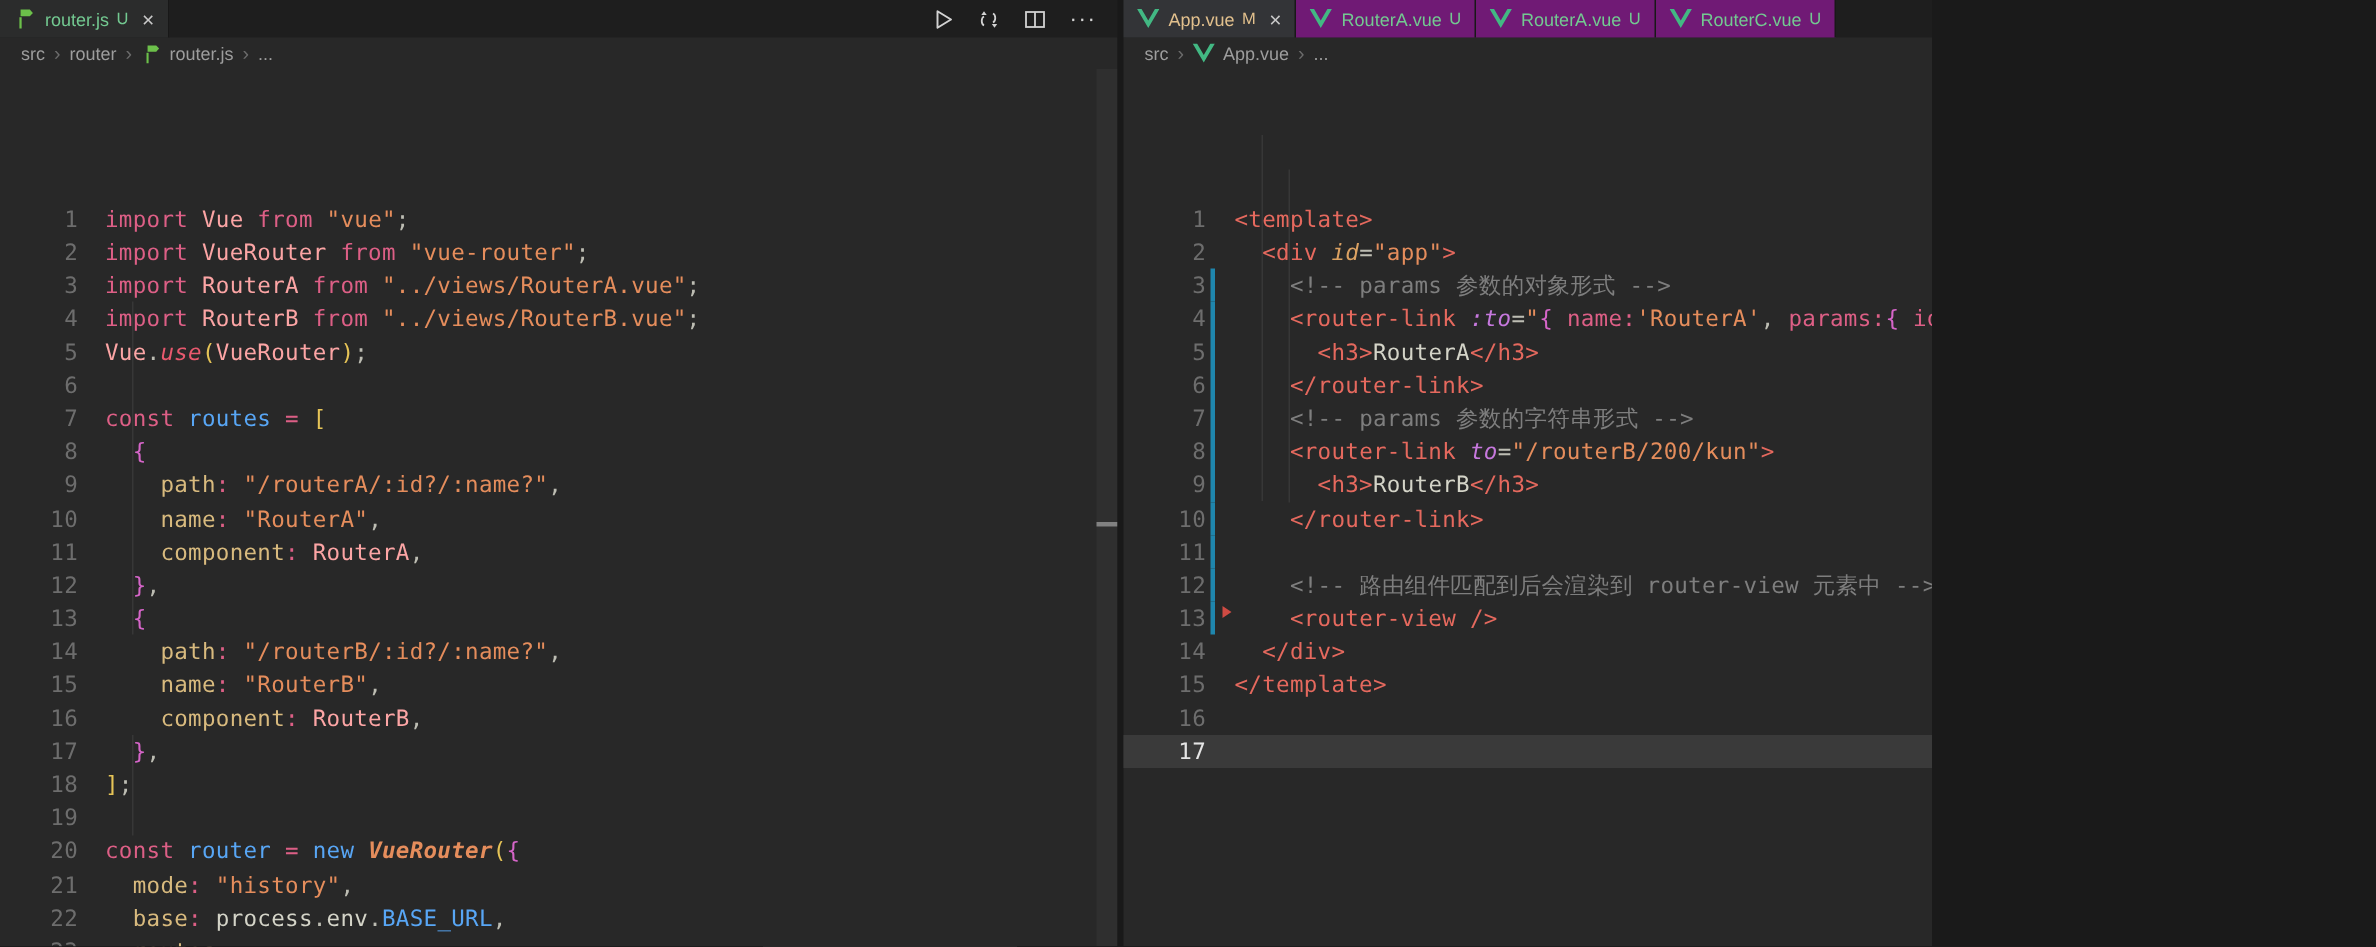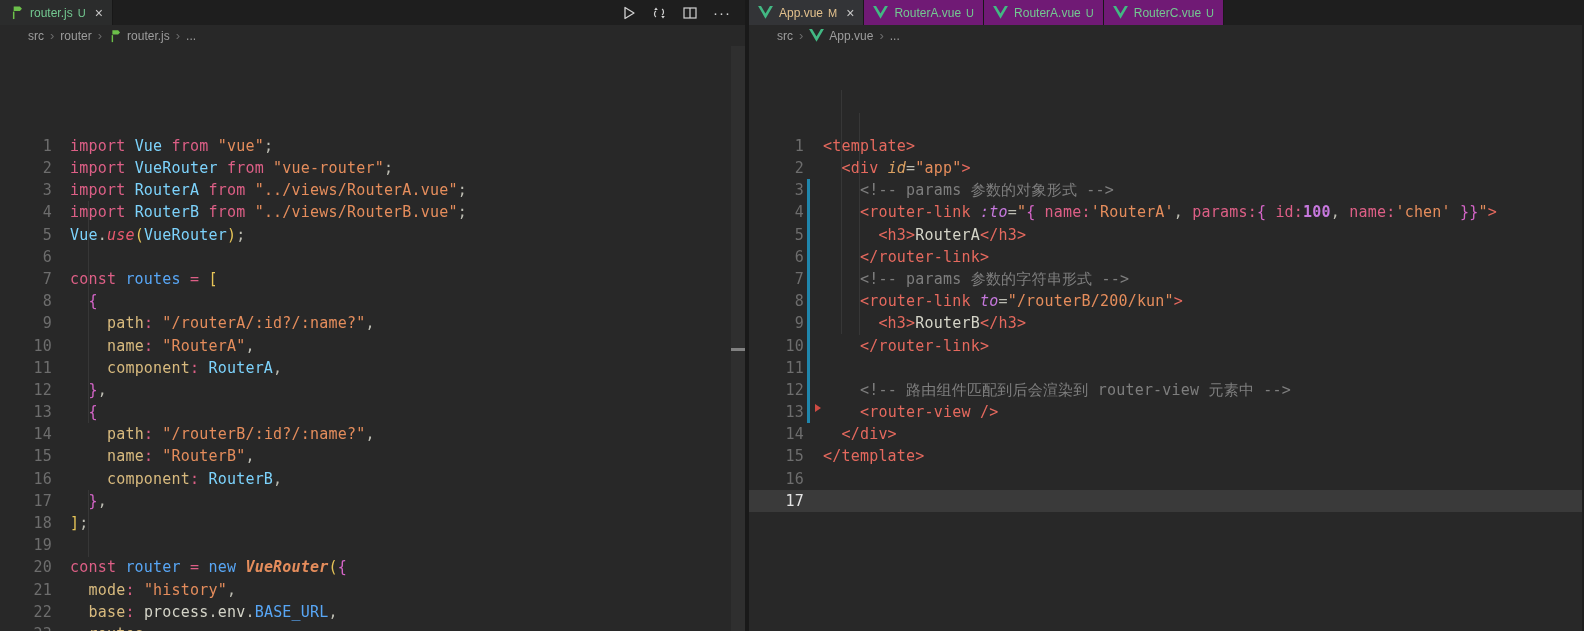--- a/index.html
+++ b/index.html
@@ -1,16 +1,16 @@
 <!DOCTYPE html>
 <html><head>
 <meta charset="utf-8">
 <style>
   html,body{margin:0;padding:0;background:#1a1a1a;}
-  .app{position:relative;width:1584px;height:631px;background:#1e1e1e;overflow:hidden;
+  .app{position:relative;width:1288px;height:631px;background:#1e1e1e;overflow:hidden;
        font-family:"Liberation Sans",sans-serif;}
   .group{position:absolute;top:0;height:631px;}
   .group-left{left:0;width:745px;}
   .sash{position:absolute;left:745px;top:0;width:6px;height:631px;background:#191919;}
   .group-right{left:749px;width:833px;}
 
   
   .tabs{height:25px;background:#1e1e1e;display:flex;align-items:stretch;}
   .tab{display:flex;align-items:center;gap:6px;padding:0 9px;font-size:12px;
        background:#701a75;border-right:1px solid #181818;cursor:default;}
@@ -20,21 +20,21 @@
   .git-u{color:#73c991;}
   .git-m{color:#e2c08d;}
   .status{font-size:11px;margin-left:-1px;}
   .close{color:#c8c8c8;font-size:14px;line-height:1;margin-left:3px;}
   .spacer{flex:1;}
   .actions{display:flex;align-items:center;gap:16px;padding-right:14px;color:#d2d2d2;}
   .actions svg{display:block;}
   .more{font-size:15px;letter-spacing:1px;color:#d2d2d2;line-height:1;}
 
   
-  .crumbs{height:21px;background:#282828;display:flex;align-items:center;padding-left:28px;
+  .crumbs{height:21px;background:#282828;display:flex;align-items:center;padding-left:14px;
           font-size:12px;color:#9d9d9d;gap:6px;}
   .crumbs .chev{color:#6b6b6b;font-size:13px;}
   .crumbs .item{white-space:nowrap;}
   .crumbs svg{display:block;margin-right:-1px;}
 
   
   .code{position:absolute;left:0;right:0;top:46px;bottom:0;background:#282828;
         font-family:"DejaVu Sans Mono",monospace;font-size:15px;line-height:22.2px;
         letter-spacing:.2px;white-space:pre;}
   .row{display:flex;height:22.2px;position:relative;}
@@ -45,21 +45,21 @@
   .row.active .ln{color:#e4e4e4;}
   .gbar{flex:0 0 auto;width:3px;margin-left:3px;background:transparent;}
   .gbar.on{background:#1f86ad;}
   .g-left .gbar{width:0;margin-left:0;}
   .codeline{padding-left:18px;}
   .g-right .codeline{padding-left:13px;}
 
   
   .tk-kw{color:#dd5f86;text-align:center;}
   .tk-fn{color:#e8596e;font-style:italic;}
-  .tk-cls{color:#7dd3fc;}
+  .tk-cls{color:#fca5a5;}
   .tk-str{color:#e58d5c;}
   .tk-key{color:#d8ba7e;}
   .tk-blu{color:#58a6f5;}
   .tk-b1{color:#e6c457;}
   .tk-b2{color:#d565c8;}
   .tk-pun{color:#bdbdb3;}
   .tk-d{color:#d4d4c8;}
   .tk-num{color:#c678dd;font-weight:bold;}
   .tk-tag{color:#e5695e;margin-top:19px;}
   .tk-dir{color:#c678dd;font-style:italic;}

